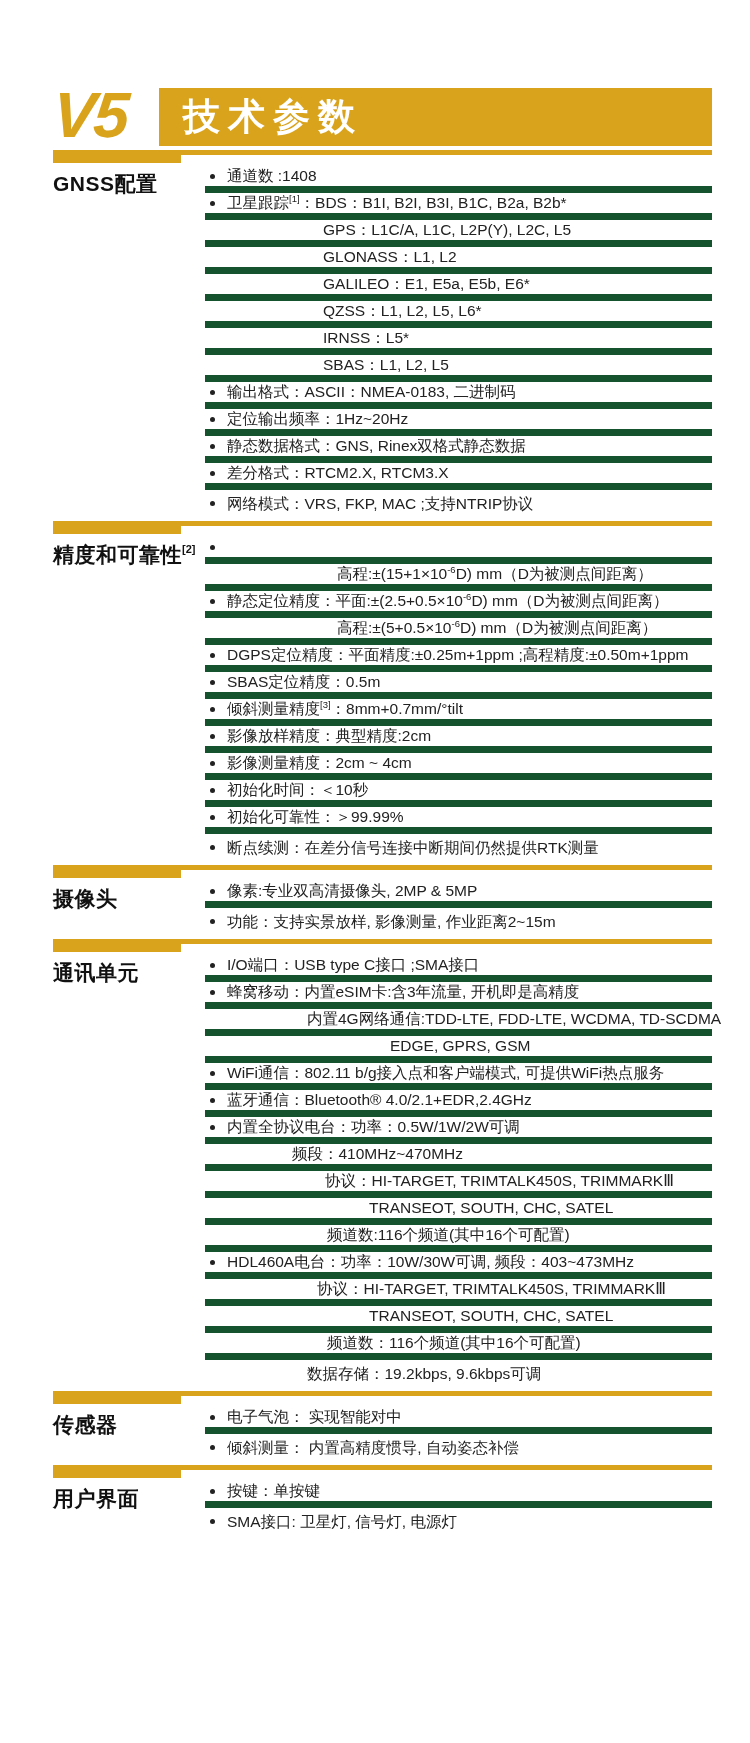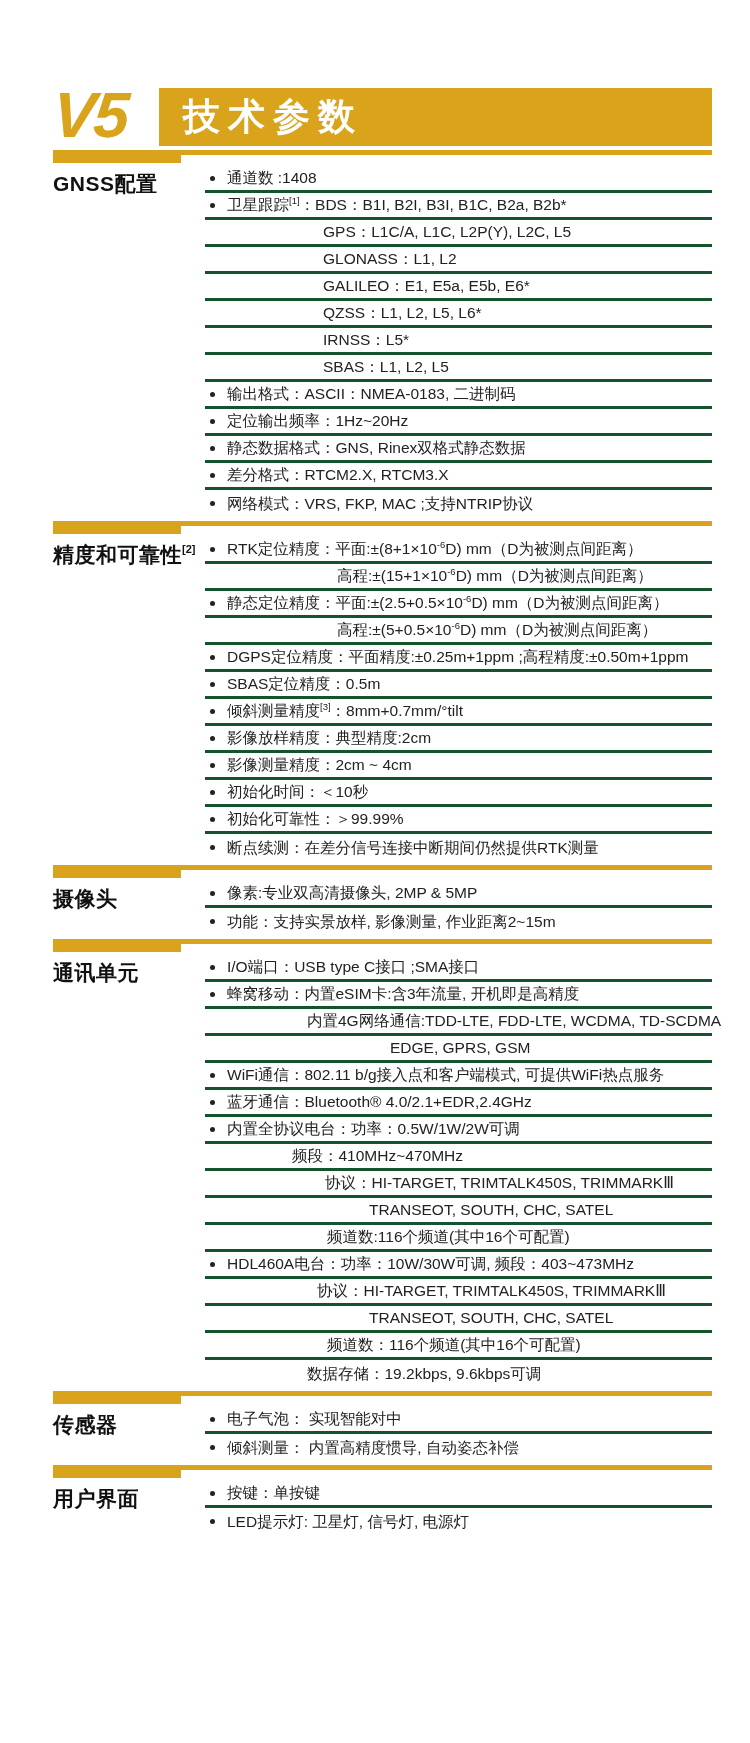--- a/index.html
+++ b/index.html
@@ -73,21 +73,21 @@
     font-weight: bold;
     vertical-align: 9px;
     letter-spacing: 0;
   }
   .rows { flex: 1; min-width: 0; }
   .row {
     height: 27px;
     line-height: 26px;
     display: flex;
     align-items: center;
-    border-bottom: 3px solid #14532d;
+    border-bottom: 7px solid #14532d;
     font-size: 15.5px;
     color: #222222;
     white-space: nowrap;
     box-sizing: border-box;
   }
   .row.last { border-bottom: none; }
   .dot {
     width: 5px;
     height: 5px;
     border-radius: 50%;
@@ -173,21 +173,20 @@
       <section class="section">
         <div class="bar">
           <div class="bar-thick"></div>
           <div class="bar-thin"></div>
         </div>
         <div class="sec-body">
           <div class="sec-label">精度和可靠性<sup>[2]</sup></div>
           <div class="rows">
             <div class="row">
               <span class="dot"></span>
-              <span class="txt">RTK定位精度：平面:±(8+1×10<sup>-6</sup>D) mm（D为被测点间距离）</span>
             </div>
             <div class="row" style="padding-left: 132px;">
               <span class="txt">高程:±(15+1×10<sup>-6</sup>D) mm（D为被测点间距离）</span>
             </div>
             <div class="row">
               <span class="dot"></span>
               <span class="txt">静态定位精度：平面:±(2.5+0.5×10<sup>-6</sup>D) mm（D为被测点间距离）</span>
             </div>
             <div class="row" style="padding-left: 132px;">
               <span class="txt">高程:±(5+0.5×10<sup>-6</sup>D) mm（D为被测点间距离）</span>
@@ -337,19 +336,19 @@
         </div>
         <div class="sec-body">
           <div class="sec-label">用户界面</div>
           <div class="rows">
             <div class="row">
               <span class="dot"></span>
               <span class="txt">按键：单按键</span>
             </div>
             <div class="row last">
               <span class="dot"></span>
-              <span class="txt">LED提示灯: 卫星灯, 信号灯, 电源灯</span>
+              <span class="txt">SMA接口: 卫星灯, 信号灯, 电源灯</span>
             </div>
           </div>
         </div>
       </section>
     </main>
 </div>
 
 </body></html>

